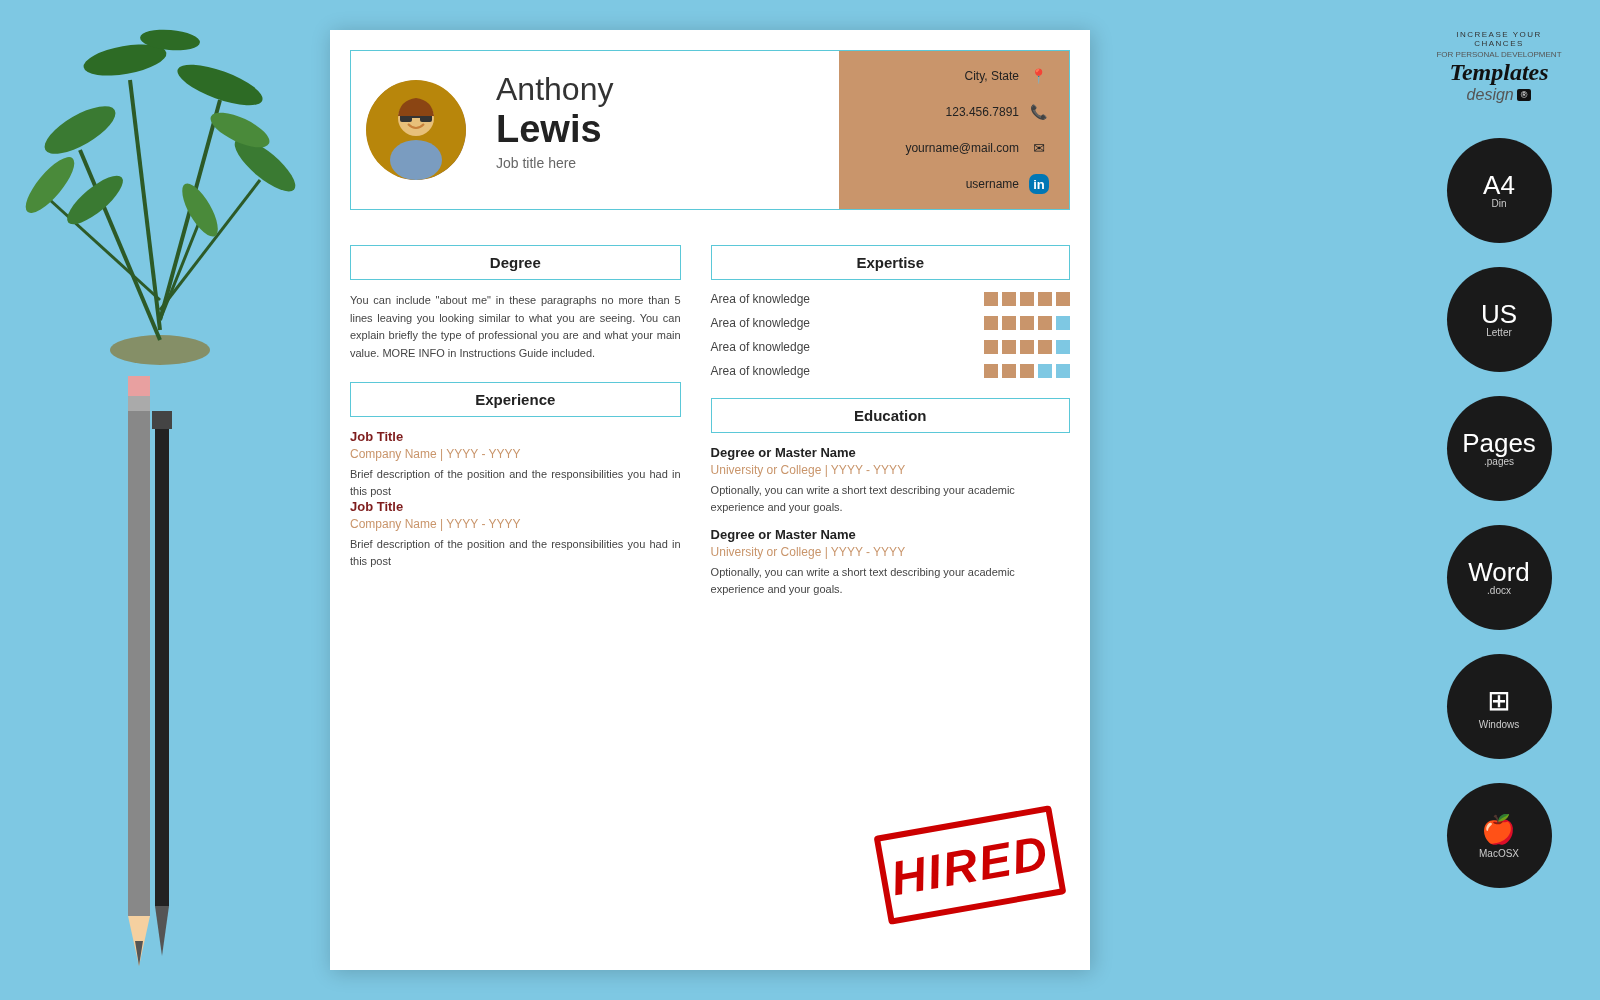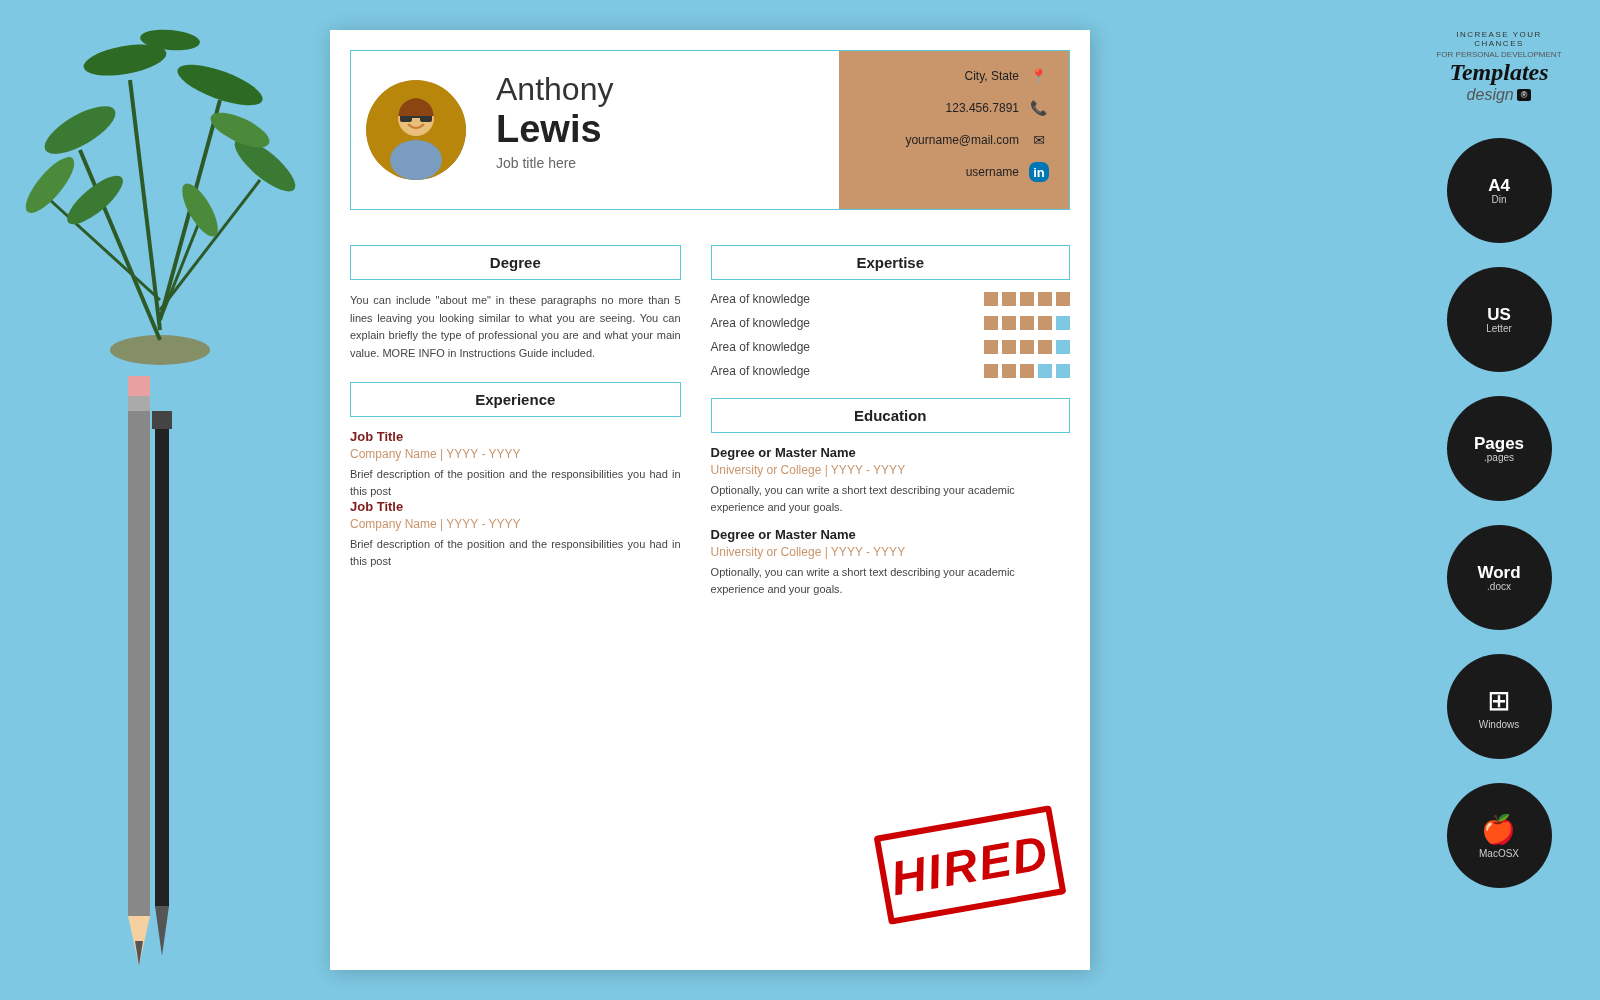--- a/index.html
+++ b/index.html
@@ -90,21 +90,21 @@
       color: #666;
       margin-top: 4px;
     }
 
     .header-contact {
       background-color: #c9956b;
       width: 230px;
       padding: 15px 20px;
       display: flex;
       flex-direction: column;
-      justify-content: flex-start;
+      justify-content: space-between;
       gap: 12px;
     }
 
     .contact-item {
       display: flex;
       align-items: center;
       justify-content: flex-end;
       gap: 10px;
     }
 
@@ -295,22 +295,22 @@
       border-radius: 50%;
       background-color: #1a1a1a;
       display: flex;
       flex-direction: column;
       align-items: center;
       justify-content: center;
       color: white;
     }
 
     .badge-main {
-      font-size: 17px;
-      font-weight: bold;
+      font-size: 26px;
+      font-weight: normal;
       line-height: 1;
     }
 
     .badge-sub {
       font-size: 10px;
       color: #ccc;
     }
   </style>
 </head>
 <body>

